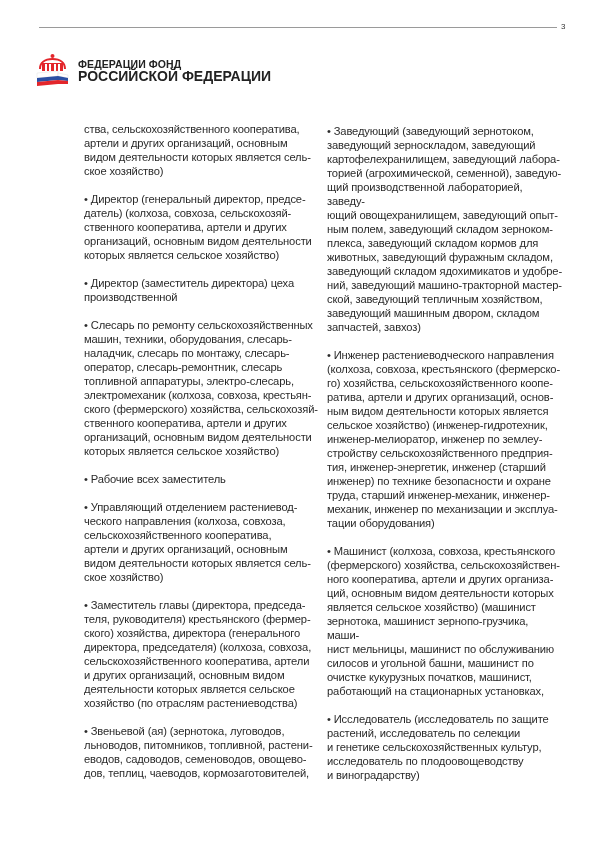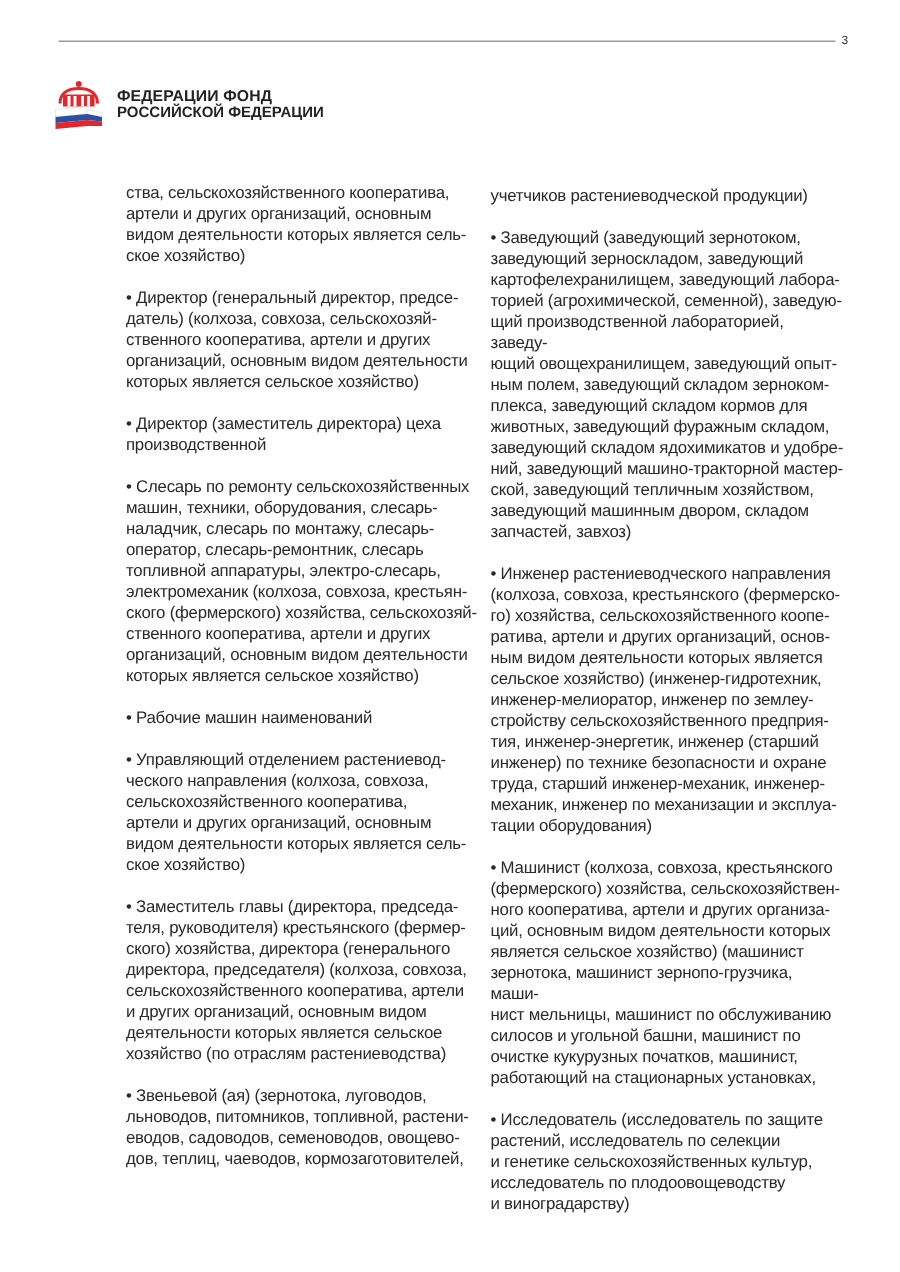--- a/index.html
+++ b/index.html
@@ -2,21 +2,21 @@
 <html><head>
 <meta charset="utf-8">
 <style>
   html, body { margin:0; padding:0; background:#ffffff; }
   body { width:600px; height:848px; position:relative; overflow:hidden; font-family:"Liberation Sans", sans-serif; color:#222; }
   .top-rule { position:absolute; left:39px; top:27px; width:518px; height:1px; background:#9a9a9a; }
   .page-num { position:absolute; left:561px; top:22px; font-size:8px; color:#333; }
   .logo { position:absolute; left:36px; top:53px; width:33px; height:33px; }
   .brand { position:absolute; left:78px; top:58px; }
   .brand-1 { font-size:10.5px; font-weight:bold; color:#222; letter-spacing:0.1px; line-height:12px; }
-  .brand-2 { font-size:10px; font-weight:bold; color:#222; line-height:12px; }
+  .brand-2 { font-size:14px; font-weight:bold; color:#222; line-height:12px; }
   .col { position:absolute; top:122px; width:236px; font-size:11.2px; line-height:14px; color:#2a2a2a; letter-spacing:-0.15px; }
   .col.left { left:84px; }
   .col.right { left:327px; top:124px; }
   .col p { margin:0 0 14px 0; white-space:pre-line; }
 </style>
 </head>
 <body>
 
 <div class="top-rule"></div>
 <div class="page-num">3</div>
@@ -60,21 +60,21 @@
   <p>•  Слесарь по ремонту сельскохозяйственных
 машин, техники, оборудования, слесарь-
 наладчик, слесарь по монтажу, слесарь-
 оператор, слесарь-ремонтник, слесарь
 топливной аппаратуры, электро-слесарь,
 электромеханик (колхоза, совхоза, крестьян-
 ского (фермерского) хозяйства, сельскохозяй-
 ственного кооператива, артели и других
 организаций, основным видом деятельности
 которых является сельское хозяйство)</p>
-  <p>•  Рабочие машин наименований</p>
+  <p>•  Рабочие всех заместитель</p>
   <p>•  Управляющий отделением растениевод-
 ческого направления (колхоза, совхоза,
 сельскохозяйственного кооператива,
 артели и других организаций, основным
 видом деятельности которых является сель-
 ское хозяйство)</p>
   <p>•  Заместитель главы (директора, председа-
 теля, руководителя) крестьянского (фермер-
 ского) хозяйства, директора (генерального
 директора, председателя) (колхоза, совхоза,
@@ -82,21 +82,20 @@
 и других организаций, основным видом
 деятельности которых является сельское
 хозяйство (по отраслям растениеводства)</p>
   <p>•  Звеньевой (ая) (зернотока, луговодов,
 льноводов, питомников, топливной, растени-
 еводов, садоводов, семеноводов, овощево-
 дов, теплиц, чаеводов, кормозаготовителей,</p>
 </div>
 
 <div class="col right">
-  <p>учетчиков растениеводческой продукции)</p>
   <p>•  Заведующий (заведующий зернотоком,
 заведующий зерноскладом, заведующий
 картофелехранилищем, заведующий лабора-
 торией (агрохимической, семенной), заведую-
 щий производственной лабораторией, заведу-
 ющий овощехранилищем, заведующий опыт-
 ным полем, заведующий складом зерноком-
 плекса, заведующий складом кормов для
 животных, заведующий фуражным складом,
 заведующий складом ядохимикатов и удобре-

